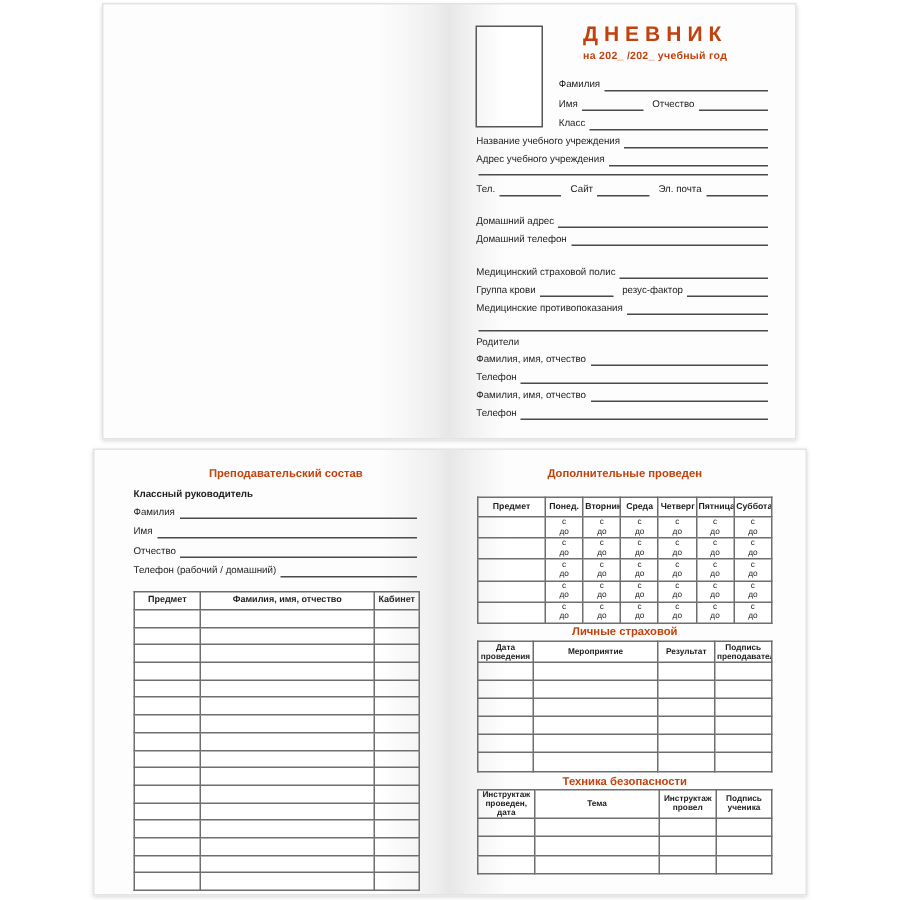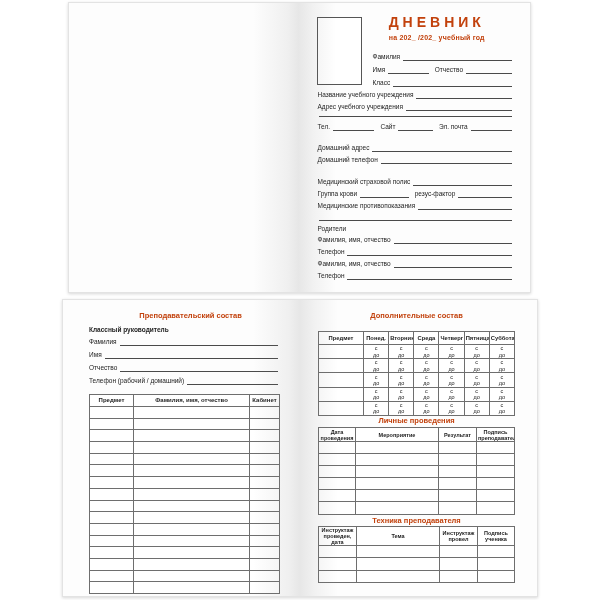--- a/index.html
+++ b/index.html
@@ -273,21 +273,21 @@
               <td></td>
               <td></td>
               <td></td>
             </tr>
             </tbody>
         </table>
       </div>
     </div>
 
     <div class="page page-r">
-      <div class="ttl h-sec" style="top:12px;left:18px;right:22px;">Дополнительные состав</div>
+      <div class="ttl h-sec" style="top:12px;left:18px;right:22px;">Дополнительные проведен</div>
       <div class="tblwrap" style="top:31px;left:18px;right:22px;">
         <table class="t-extra">
           <colgroup>
               <col style="width:45px">
               <col>
               <col>
               <col>
               <col>
               <col>
               <col>
@@ -436,21 +436,21 @@
                 </td>
               <td class="cd">
                   <span class="c">с</span>
                   <span class="c">до</span>
                 </td>
             </tr>
             </tbody>
         </table>
       </div>
 
-      <div class="ttl h-sec" style="top:117px;left:18px;right:22px;">Личные проведения</div>
+      <div class="ttl h-sec" style="top:117px;left:18px;right:22px;">Личные страховой</div>
       <div class="tblwrap" style="top:127px;left:18px;right:22px;">
         <table class="t-ach">
           <colgroup>
               <col style="width:37px">
               <col>
               <col style="width:38px">
               <col style="width:38px">
             </colgroup>
           <thead>
             <tr>
@@ -494,21 +494,21 @@
               <tr>
               <td></td>
               <td></td>
               <td></td>
               <td></td>
             </tr>
             </tbody>
         </table>
       </div>
 
-      <div class="ttl h-sec" style="top:217px;left:18px;right:22px;">Техника преподавателя</div>
+      <div class="ttl h-sec" style="top:217px;left:18px;right:22px;">Техника безопасности</div>
       <div class="tblwrap" style="top:226px;left:18px;right:22px;">
         <table class="t-safe">
           <colgroup>
               <col style="width:38px">
               <col>
               <col style="width:38px">
               <col style="width:37px">
             </colgroup>
           <thead>
             <tr>

